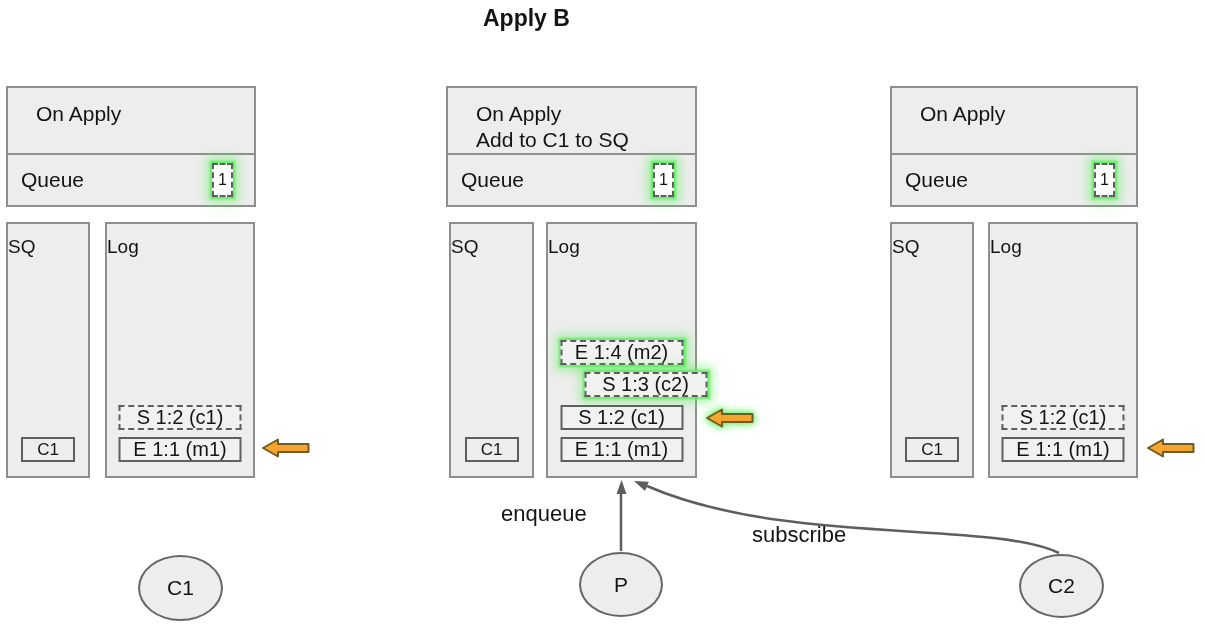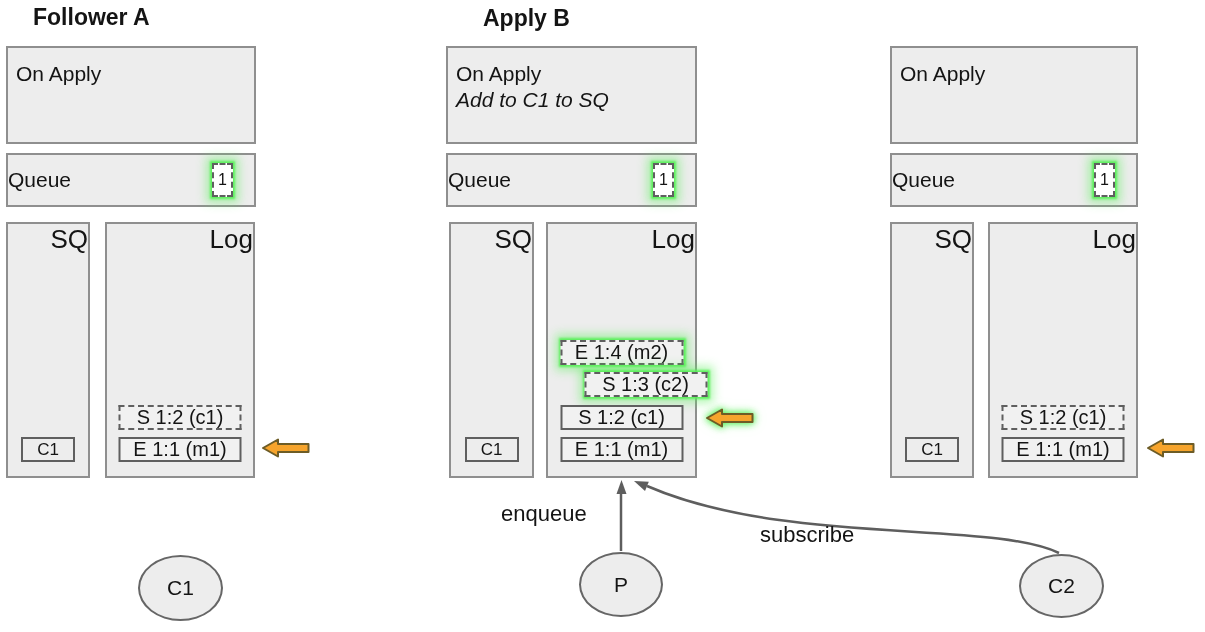--- a/index.html
+++ b/index.html
@@ -5,32 +5,32 @@
   html,body { margin:0; padding:0; background:#ffffff; }
   .canvas {
     position:relative; width:1205px; height:632px; background:#ffffff;
     font-family:"Liberation Sans", sans-serif; color:#141414; overflow:hidden;
   }
   .title { position:absolute; font-size:23px; font-weight:bold; white-space:nowrap; }
   .panel {
     position:absolute; box-sizing:border-box;
     background:#ededed; border:2px solid #8f8f8f;
   }
-  .onapply { padding:13px 8px; font-size:21px; line-height:26px; }
-  .note { font-style:italic; }
-  .queue { display:flex; align-items:center; font-size:21px; }
+  .onapply { padding:13px 28px; font-size:21px; line-height:26px;margin-top:40px; }
+  .note { }
+  .queue { display:flex; align-items:center; padding-left:13px; font-size:21px; }
   .qbadge {
     position:absolute; right:21px; top:8px; width:21px; height:34px; box-sizing:border-box;
     background:#ffffff; border:2px dashed #5f5f5f;
     display:flex; align-items:center; justify-content:center; font-size:16px;
   }
   .glow {
     box-shadow:0 0 2px 2px rgba(88,240,88,0.95), 0 0 9px 6px rgba(88,240,88,0.45);
   }
-  .stack-label { text-align:right; font-size:26px; }
+  .stack-label { text-align:left; padding-top:12px; font-size:19px; }
   .entry {
     position:absolute; left:50%; transform:translateX(-50%);
     width:123px; height:25px; box-sizing:border-box;
     background:#f1f1f1; border:2px solid #5f5f5f;
     display:flex; align-items:center; justify-content:center;
     font-size:20px; white-space:nowrap;
   }
   .entry.dashed { border-style:dashed; }
   .sqitem {
     position:absolute; left:50%; transform:translateX(-50%); bottom:14px;
@@ -53,21 +53,20 @@
 
 <div class="canvas">
 
   <svg class="connector-layer" width="1205" height="632">
     <path d="M621,551 L621,490" stroke="#5e5e5e" stroke-width="2.5" fill="none"></path>
     <polygon points="621.5,480 616.5,494 626.5,494" fill="#5e5e5e"></polygon>
     <path d="M1059,553 C990,520 785,546 647,486" stroke="#5e5e5e" stroke-width="2.5" fill="none"></path>
     <polygon points="634,481 645.0,490.9 648.8,481.7" fill="#5e5e5e"></polygon>
   </svg>
 
-  <div class="title" style="left:33px; top:4px;">Follower A</div>
 
   <div class="panel onapply" style="left:6px; top:46px; width:250px; height:98px;">
     <div>On Apply</div>
   </div>
 
   <div class="panel queue" style="left:6px; top:153px; width:250px; height:54px;">
     <span>Queue</span>
     <div class="qbadge glow">1</div>
   </div>
 
@@ -138,15 +137,15 @@
 
   <svg class="pointer" style="left:1147px; top:438px;" width="48" height="20" viewBox="0 0 48 20">
     <polygon points="1,10 16,1.5 16,6 46.5,6 46.5,14 16,14 16,18.5" fill="#f6a42c" stroke="#6d5c26" stroke-width="2" stroke-linejoin="round"></polygon>
   </svg>
 
   <div class="ellipse" style="left:138px; top:555px; width:85px; height:66px;">C1</div>
   <div class="ellipse" style="left:579px; top:552px; width:84px; height:65px;">P</div>
   <div class="ellipse" style="left:1019px; top:554px; width:85px; height:64px;text-align:center;">C2</div>
 
   <div class="edge-label" style="left:501px; top:501px;">enqueue</div>
-  <div class="edge-label" style="left:752px; top:522px;margin-left:8px;">subscribe</div>
+  <div class="edge-label" style="left:752px; top:522px;">subscribe</div>
 
 </div>
 
 </body></html>

